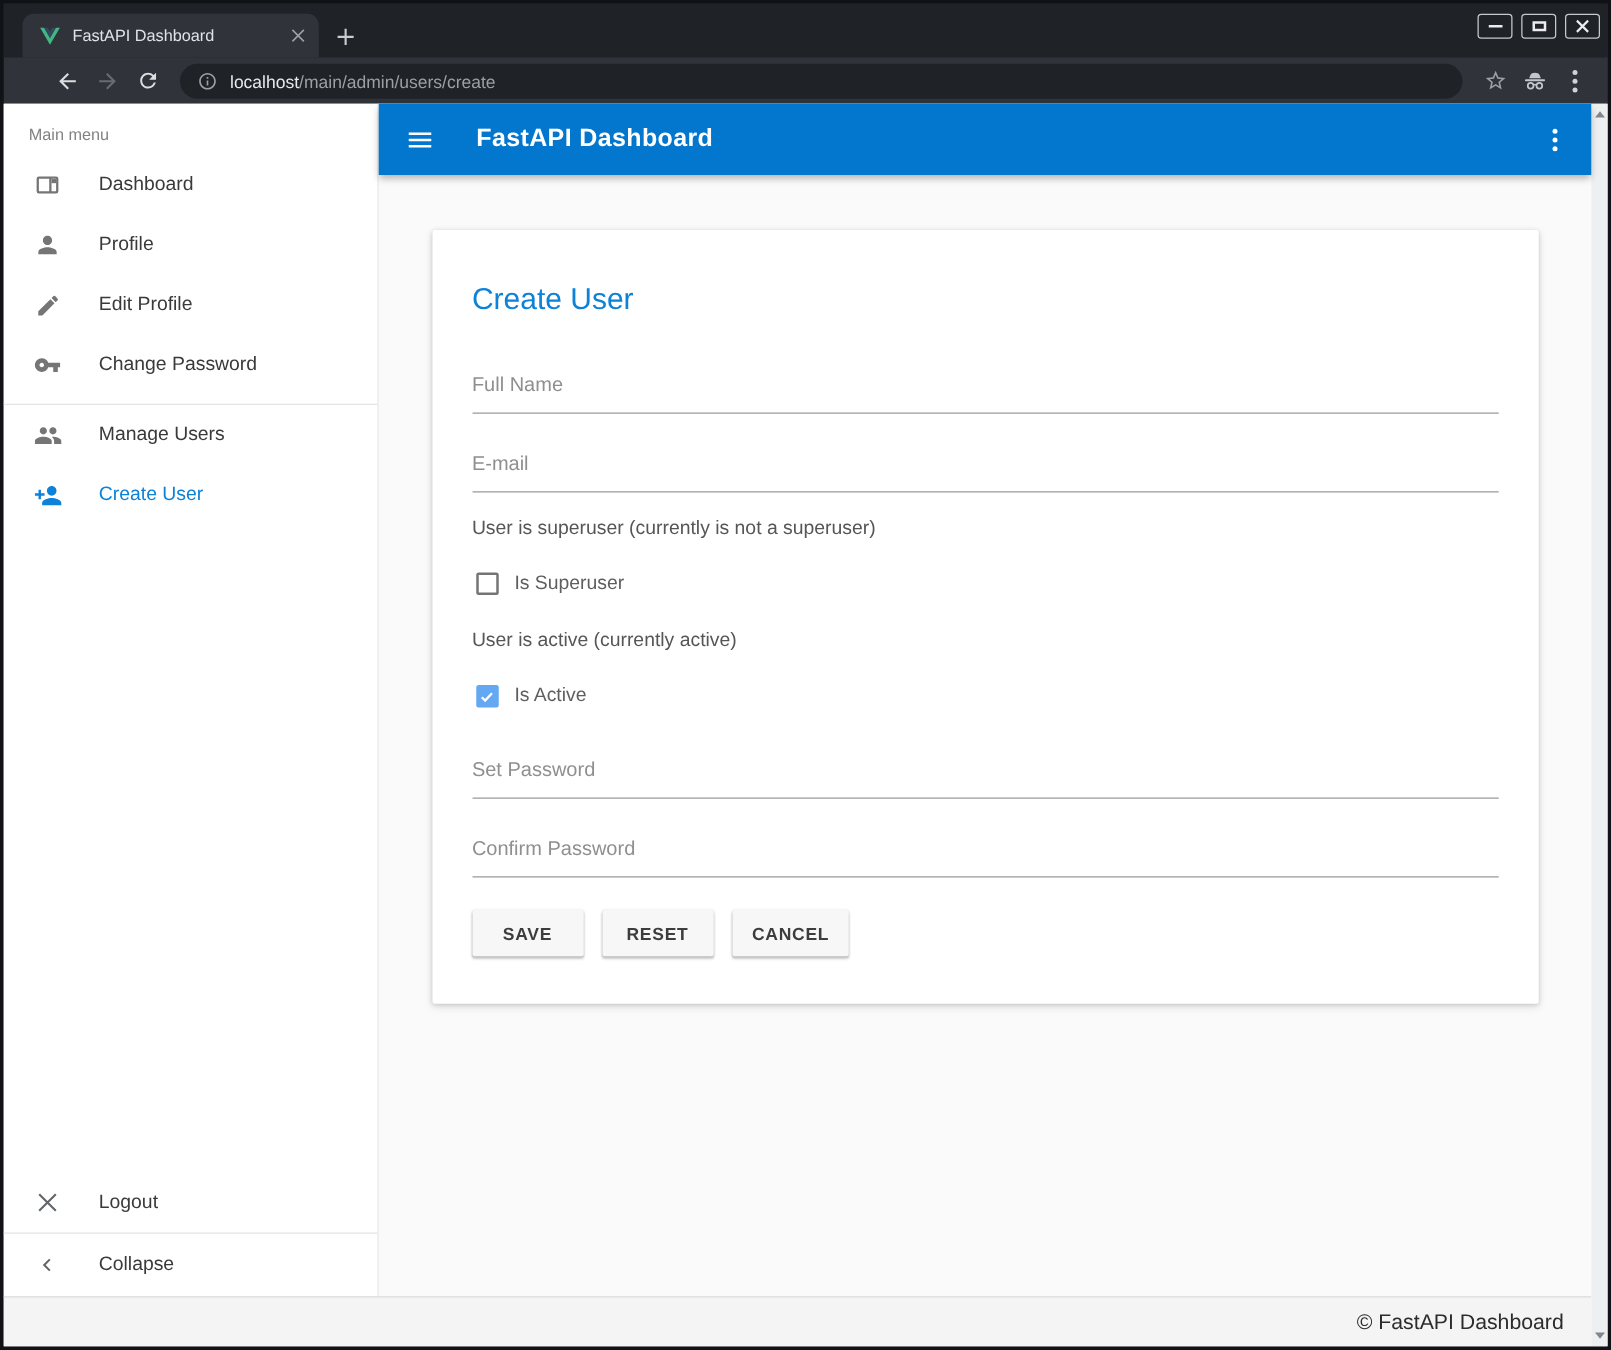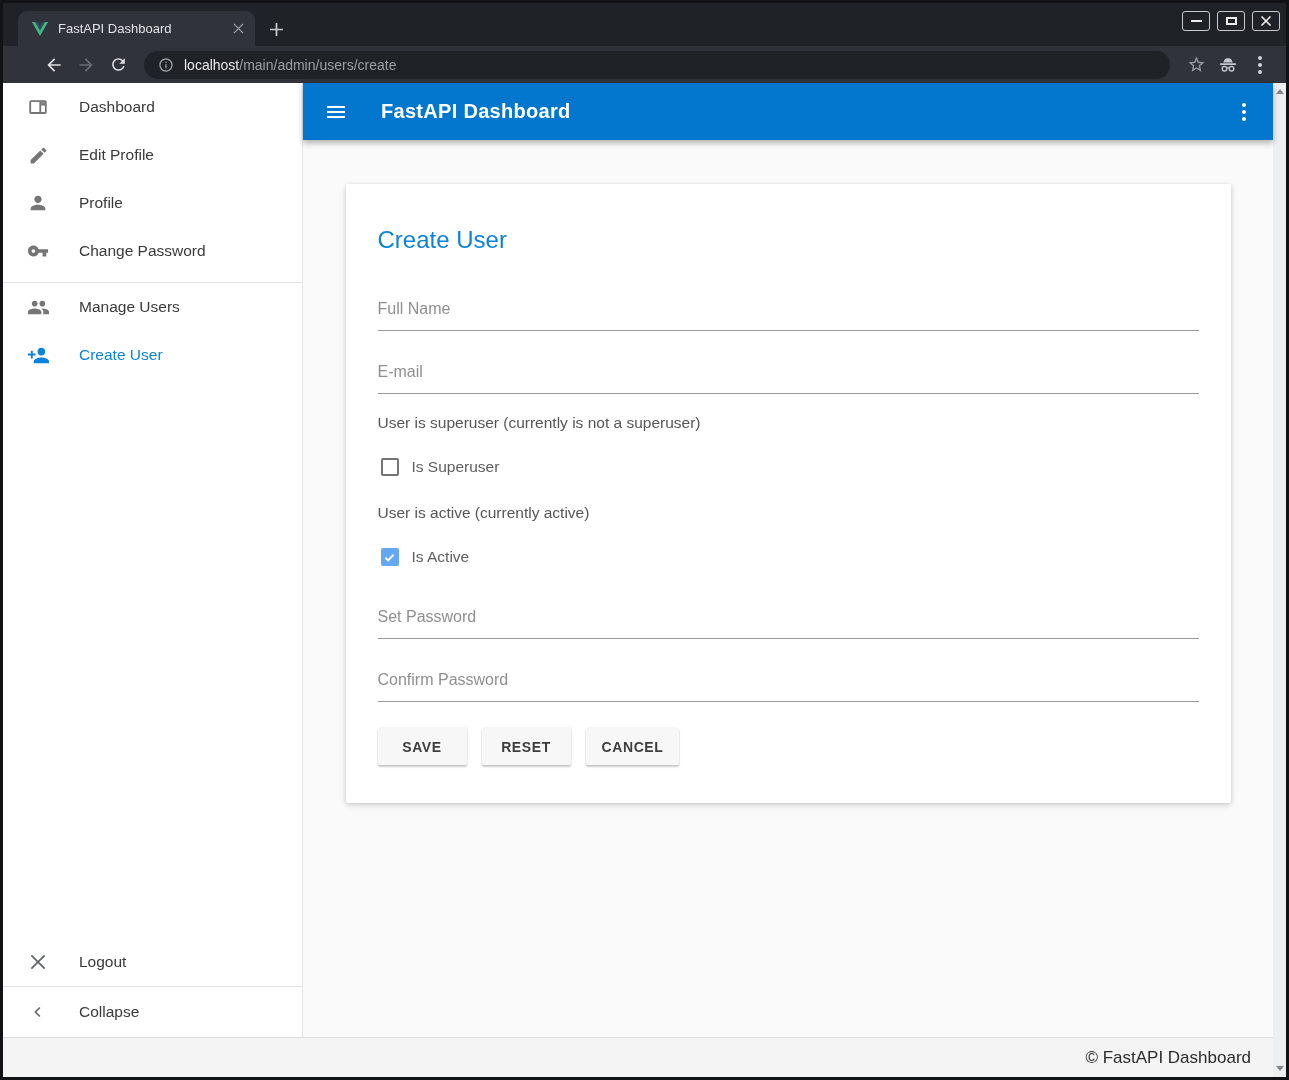--- a/index.html
+++ b/index.html
@@ -188,48 +188,49 @@
           <div class="dot"></div>
         </div>
     </div>
   </div>
 
   <div class="browser-body">
     <div class="page-col">
       <div class="page-row">
 
         <div class="sidebar">
+          <div class="side-label">Main menu</div>
 
           <div class="side-item">
             <span class="side-icon">
               <svg width="22" height="22" viewBox="0 0 24 24">
                   <rect x="3.5" y="5.5" width="17" height="13" rx="1" fill="none" stroke="#757575" stroke-width="2"></rect>
                   <path d="M14.5 5.5v13" stroke="#757575" stroke-width="2"></path>
                   <rect x="15.5" y="6.8" width="4" height="3.6" fill="#757575"></rect>
                 </svg>
             </span>
             <span class="side-text">Dashboard</span>
           </div>
 
           <div class="side-item">
             <span class="side-icon">
+              <svg width="22" height="22" viewBox="0 0 24 24" fill="#757575">
+                  <path d="M12 12c2.21 0 4-1.79 4-4s-1.79-4-4-4-4 1.79-4 4 1.79 4 4 4zm0 2c-2.67 0-8 1.34-8 4v2h16v-2c0-2.66-5.33-4-8-4z"></path>
+                </svg>
+            </span>
+            <span class="side-text">Profile</span>
+          </div>
+
+          <div class="side-item">
+            <span class="side-icon">
               <svg width="21" height="21" viewBox="0 0 24 24" fill="#757575">
                   <path d="M3 17.25V21h3.75L17.81 9.94l-3.75-3.75L3 17.25zM20.71 7.04c.39-.39.39-1.02 0-1.41l-2.34-2.34a.9959.9959 0 0 0-1.41 0l-1.83 1.83 3.75 3.75 1.83-1.83z"></path>
                 </svg>
             </span>
             <span class="side-text">Edit Profile</span>
-          </div>
-
-          <div class="side-item">
-            <span class="side-icon">
-              <svg width="22" height="22" viewBox="0 0 24 24" fill="#757575">
-                  <path d="M12 12c2.21 0 4-1.79 4-4s-1.79-4-4-4-4 1.79-4 4 1.79 4 4 4zm0 2c-2.67 0-8 1.34-8 4v2h16v-2c0-2.66-5.33-4-8-4z"></path>
-                </svg>
-            </span>
-            <span class="side-text">Profile</span>
           </div>
 
           <div class="side-item">
             <span class="side-icon">
               <svg width="22" height="22" viewBox="0 0 24 24" fill="#757575">
                   <path d="M12.65 10A5.99 5.99 0 0 0 7 6c-3.31 0-6 2.69-6 6s2.69 6 6 6a5.99 5.99 0 0 0 5.65-4H17v4h4v-4h2v-4H12.65zM7 14c-1.1 0-2-.9-2-2s.9-2 2-2 2 .9 2 2-.9 2-2 2z"></path>
                 </svg>
             </span>
             <span class="side-text">Change Password</span>
           </div>

